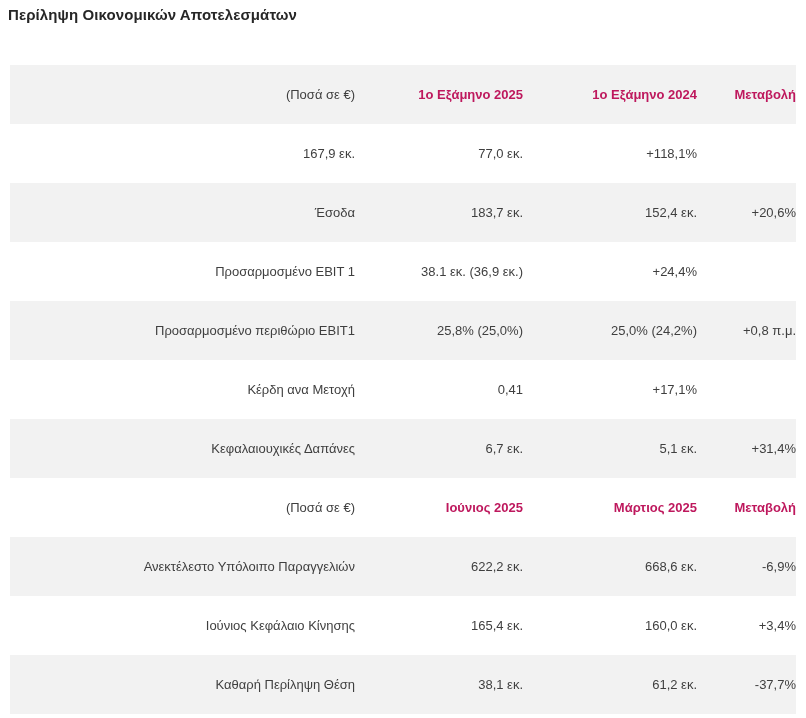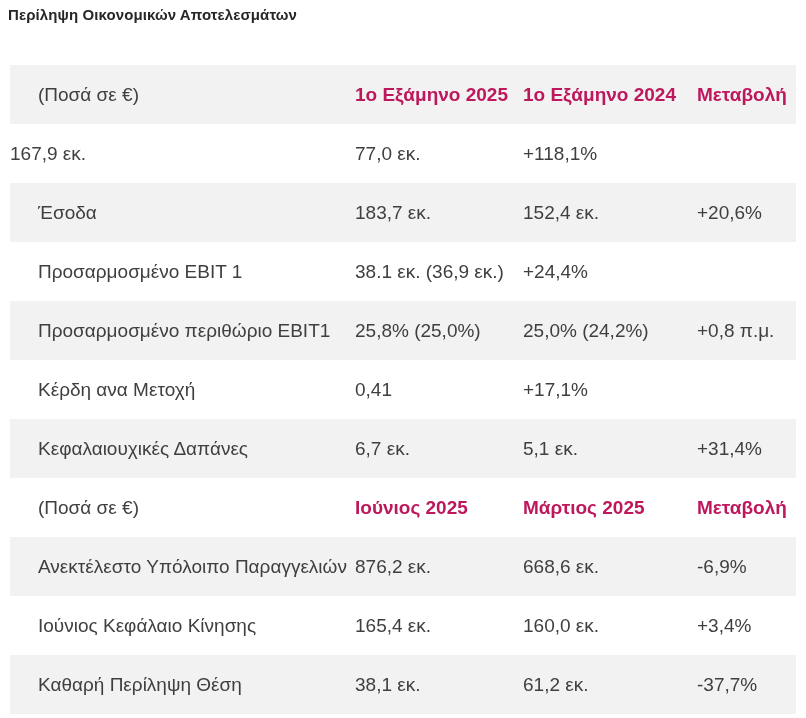--- a/index.html
+++ b/index.html
@@ -7,20 +7,21 @@
     padding: 0;
     background: #ffffff;
     font-family: "Liberation Sans", sans-serif;
   }
   .page {
     position: relative;
     width: 806px;
     height: 718px;
     overflow: hidden;
     background: #ffffff;
+    text-align: right;
   }
   .title {
     position: absolute;
     top: 6px;
     left: 8px;
     margin: 0;
     font-size: 15px;
     font-weight: 700;
     color: #262626;
     letter-spacing: 0.1px;
@@ -32,21 +33,21 @@
     width: 786px;
   }
   .row {
     display: grid;
     grid-template-columns: 345px 168px 174px 1fr;
     height: 59px;
     align-items: center;
   }
   .row.gray { background: #f2f2f2; }
   .cell {
-    font-size: 19px;
+    font-size: 13px;
     color: #3f3f3f;
     white-space: nowrap;
     overflow: hidden;
   }
   .c1 { padding-left: 28px; }
   .hdr .cell { font-weight: 700; color: #be185d; }
   .hdr .cell.c1 { font-weight: 400; color: #3f3f3f; }
 </style>
 </head>
 <body>
@@ -105,21 +106,21 @@
 
     <div class="row hdr">
       <div class="cell c1">(Ποσά σε €)</div>
       <div class="cell">Ιούνιος 2025</div>
       <div class="cell">Μάρτιος 2025</div>
       <div class="cell">Μεταβολή</div>
     </div>
 
     <div class="row gray">
       <div class="cell c1">Ανεκτέλεστο Υπόλοιπο Παραγγελιών</div>
-      <div class="cell">876,2 εκ.</div>
+      <div class="cell">622,2 εκ.</div>
       <div class="cell">668,6 εκ.</div>
       <div class="cell">-6,9%</div>
     </div>
 
     <div class="row">
       <div class="cell c1">Ιούνιος Κεφάλαιο Κίνησης</div>
       <div class="cell">165,4 εκ.</div>
       <div class="cell">160,0 εκ.</div>
       <div class="cell">+3,4%</div>
     </div>

